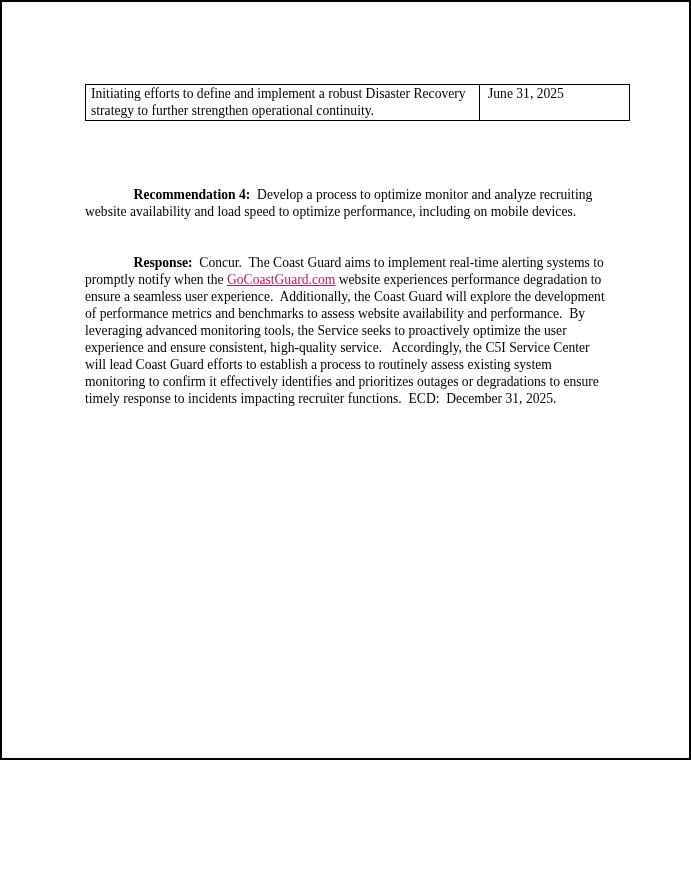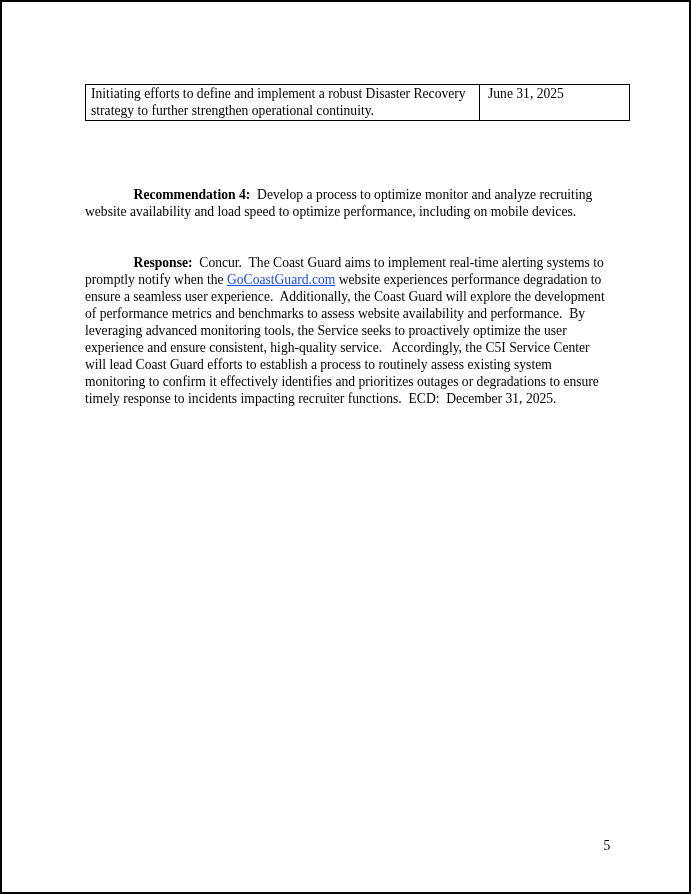--- a/index.html
+++ b/index.html
@@ -3,21 +3,21 @@
 <meta charset="utf-8">
 <style>
   html, body {
     margin: 0;
     padding: 0;
     background: #ffffff;
   }
   .page {
     position: relative;
     width: 691px;
-    height: 894px;
+    height: 760px;
     background: #ffffff;
     border: 2px solid #000000;
     box-sizing: border-box;
     font-family: "Liberation Serif", "DejaVu Serif", serif;
     font-size: 13.6px;
     line-height: 17px;
     color: #000000;
     overflow: hidden;
   }
   .ecd-table {
@@ -40,21 +40,21 @@
     position: absolute;
     left: 83px;
     width: 527px;
     white-space: pre-wrap;
   }
   .para-overall        { top: 133px; }
   .para-recommendation { top: 167px; }
   .para-response       { top: 235px; }
   .bold-label { font-weight: bold; padding-left: 35px; }
   .doc-link {
-    color: #1d4ed8;
+    color: #be185d;
     text-decoration: underline;
     cursor: pointer;
   }
   .page-number {
     position: absolute;
     left: 598px;
     top: 835px;
     width: 14px;
     text-align: center;
   }

